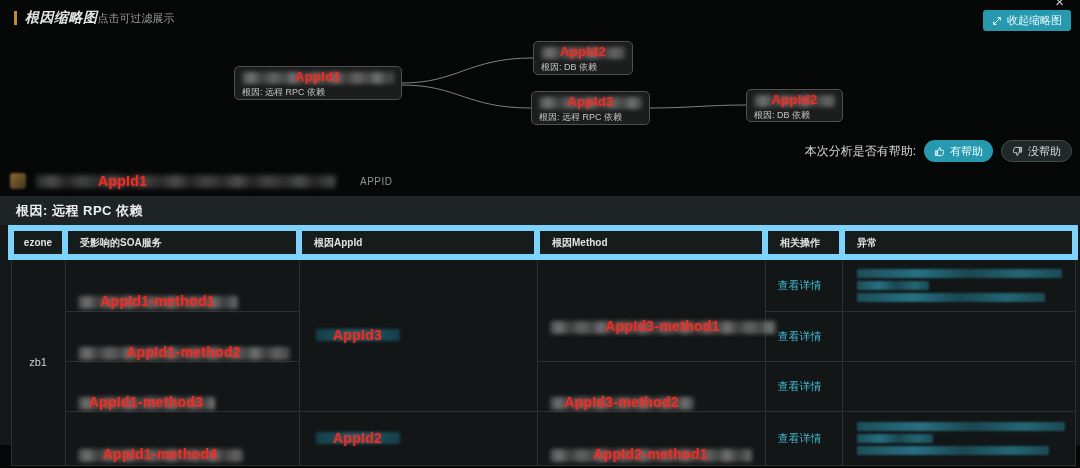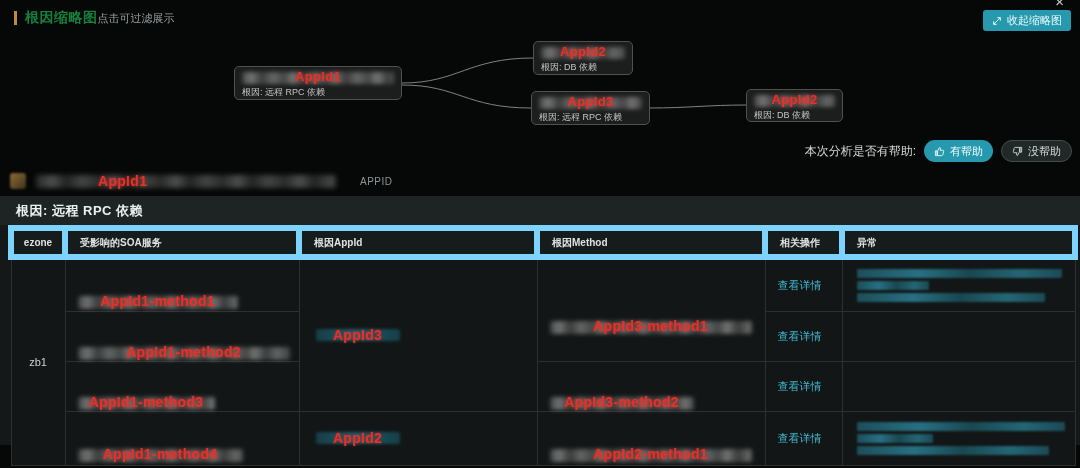--- a/index.html
+++ b/index.html
@@ -2,21 +2,21 @@
 <html><head>
 <meta charset="utf-8">
 <style>
   * { margin:0; padding:0; box-sizing:border-box; }
   body { background:#000; font-family:"Liberation Sans","DejaVu Sans",sans-serif; }
   .stage { position:relative; width:1080px; height:468px; background:#060707; overflow:hidden; }
 
   
   .hdr { position:absolute; top:9px; left:14px; display:flex; align-items:center; }
   .hdr-bar { width:3px; height:14px; background:#bd8a41; margin-right:8px; }
-  .hdr-title { font-size:14px; font-weight:bold; color:#15803d; letter-spacing:.5px; }
+  .hdr-title { font-size:14px; font-weight:bold; color:#e5e5e5; letter-spacing:.5px;font-style:italic; }
   .hdr-sub { font-size:11px; color:#9aa0a0; }
   .close-x { position:absolute; top:-7px; right:16px; font-size:15px; color:#c9caca; cursor:pointer; }
   .btn-collapse { position:absolute; top:10px; right:9px; height:21px; display:flex; align-items:center; gap:5px;
     background:#2799ae; color:#ecfbff; font-size:11px; padding:0 9px; border-radius:3px; cursor:pointer; }
 
   
   .edges { position:absolute; left:0; top:0; width:1080px; height:160px; pointer-events:none; }
   .gnode { position:absolute; background:#1c1d1d; border:1px solid #505050; border-radius:5px; padding:2px 7px 3px 7px; }
   .gnode .row1 { position:relative; height:16px; }
   .smear { position:absolute; left:0; right:0; top:3px; bottom:1px; border-radius:2px; opacity:.8;
@@ -177,21 +177,21 @@
             <span class="red-overlay">AppId1-method1</span>
               </div>
         </td>
         <td rowspan="3">
           <div class="chip">
                 <span class="smear"></span>
             <span class="red-overlay">AppId3</span>
               </div>
         </td>
         <td rowspan="2">
-          <div class="cell-smear" style="width:202px">
+          <div class="cell-smear" style="width:226px">
                 <span class="smear"></span>
             <span class="red-overlay">AppId3-method1</span>
               </div>
         </td>
         <td><span class="link">查看详情</span></td>
         <td>
           <div class="redact-block">
             <div class="redact-line" style="width:205px"></div>
             <div class="redact-line" style="width:72px"></div>
             <div class="redact-line" style="width:188px"></div>

